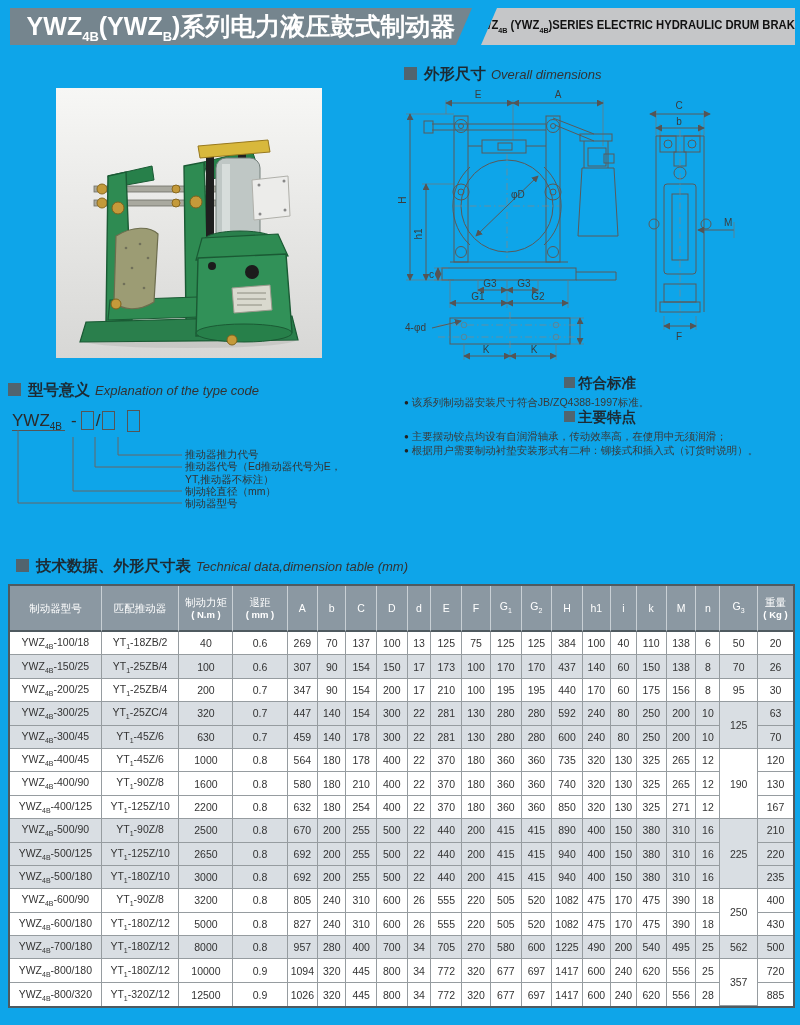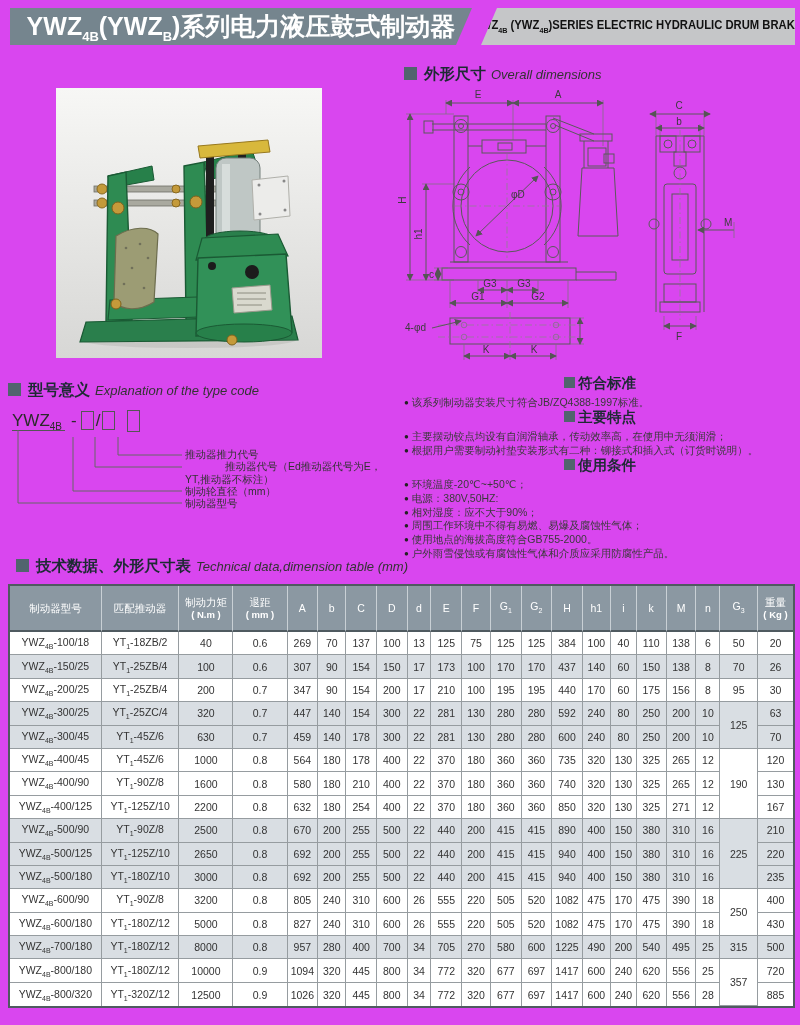--- a/index.html
+++ b/index.html
@@ -1,17 +1,17 @@
 <!DOCTYPE html>
 <html><head>
 <meta charset="utf-8">
 <style>
   * { margin:0; padding:0; box-sizing:border-box; }
   body { background:#fff; font-family:"Liberation Sans","DejaVu Sans",sans-serif; }
-  .page { position:relative; width:800px; height:1025px; background:#d946ef; overflow:hidden; }
+  .page { position:relative; width:800px; height:1025px; background:#0ea5e9; overflow:hidden; }
 
   
   .band-left { position:absolute; left:10px; top:8px; width:462px; height:37px; background:#75858E;
     clip-path:polygon(0 0,100% 0,calc(100% - 16px) 100%,0 100%);
     display:flex; align-items:center; justify-content:center; color:#fff; font-weight:bold; font-size:25px; letter-spacing:0; }
   .band-left sub { font-size:13px; }
   .band-right { position:absolute; left:481px; top:8px; width:314px; height:37px; background:#C5C6C8;
     clip-path:polygon(16px 0,100% 0,100% 100%,0 100%);
     display:flex; align-items:center; justify-content:center; color:#111; font-weight:bold; font-size:12.5px; }
   .band-right .sq { transform:scaleX(.9); transform-origin:center; white-space:nowrap; }
@@ -261,48 +261,37 @@
     <span class="tc-name"><span>YWZ</span><sub>4B</sub></span><span class="tc-dash">-</span><span class="tc-box"></span><span class="tc-slash">/</span><span class="tc-box"></span><span class="tc-box tall"></span>
   </div>
   <svg class="tc-lines" viewBox="0 0 380 90">
     <path d="M6,0 V73 H170" stroke="#666" fill="none"></path>
     <path d="M61,7 V61 H170" stroke="#666" fill="none"></path>
     <path d="M83,7 V37 H170" stroke="#666" fill="none"></path>
     <path d="M106,7 V25 H170" stroke="#666" fill="none"></path>
   </svg>
   <div id="tc-labels">
       <span class="tc-label" style="left: 185px; top: 448px;">推动器推力代号</span>
-      <span class="tc-label" style="left: 185px; top: 460px; margin-left: 40px;">推动器代号（Ed推动器代号为E，</span>
+      <span class="tc-label" style="left: 185px; top: 460px;">推动器代号（Ed推动器代号为E，</span>
       <span class="tc-label" style="left: 185px; top: 473px;">YT,推动器不标注）</span>
       <span class="tc-label" style="left: 185px; top: 485px;">制动轮直径（mm）</span>
       <span class="tc-label" style="left: 185px; top: 497px;">制动器型号</span>
     </div>
 
   <div class="rsec" style="top:374px;">
     <div class="rsec-head"><span class="blk"></span><span>符合标准</span></div>
     <ul>
         <li>该系列制动器安装尺寸符合JB/ZQ4388-1997标准。</li>
       </ul>
   </div>
   <div class="rsec" style="top:408px;">
     <div class="rsec-head"><span class="blk"></span><span>主要特点</span></div>
     <ul>
         <li>主要摆动铰点均设有自润滑轴承，传动效率高，在使用中无须润滑；</li>
         <li>根据用户需要制动衬垫安装形式有二种：铆接式和插入式（订货时说明）。</li>
-      </ul>
-  </div>
-  <div class="rsec" style="top:456px;">
-    <div class="rsec-head"><span class="blk"></span><span>使用条件</span></div>
-    <ul>
-        <li>环境温度-20℃~+50℃；</li>
-        <li>电源：380V,50HZ:</li>
-        <li>相对湿度：应不大于90%；</li>
-        <li>周围工作环境中不得有易燃、易爆及腐蚀性气体；</li>
-        <li>使用地点的海拔高度符合GB755-2000。</li>
-        <li>户外雨雪侵蚀或有腐蚀性气体和介质应采用防腐性产品。</li>
       </ul>
   </div>
 
   <div class="sec-head" style="left:8px; top:556px;padding-left:8px;">
     <span class="blk"></span><span class="zh">技术数据、外形尺寸表</span><span class="en">Technical data,dimension table (mm)</span>
   </div>
 
   <table class="spec-table">
     <colgroup>
       <col style="width:11.7%">
@@ -659,21 +648,21 @@
           <td>705</td>
           <td>270</td>
           <td>580</td>
           <td>600</td>
           <td>1225</td>
           <td>490</td>
           <td>200</td>
           <td>540</td>
           <td>495</td>
           <td>25</td>
-          <td>315</td>
+          <td>562</td>
           <td>500</td>
         </tr>
         <tr>
           <td>YWZ<sub>4B</sub>-800/180</td>
           <td>YT<sub>1</sub>-180Z/12</td>
           <td>10000</td>
           <td>0.9</td>
           <td>1094</td>
           <td>320</td>
           <td>445</td>

